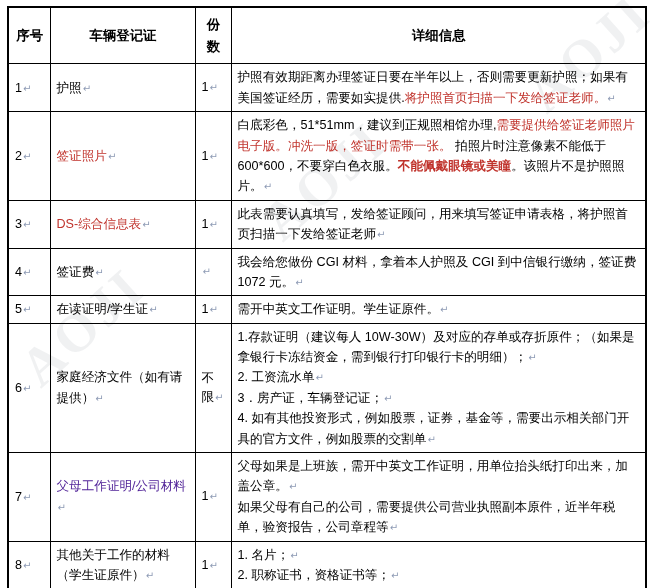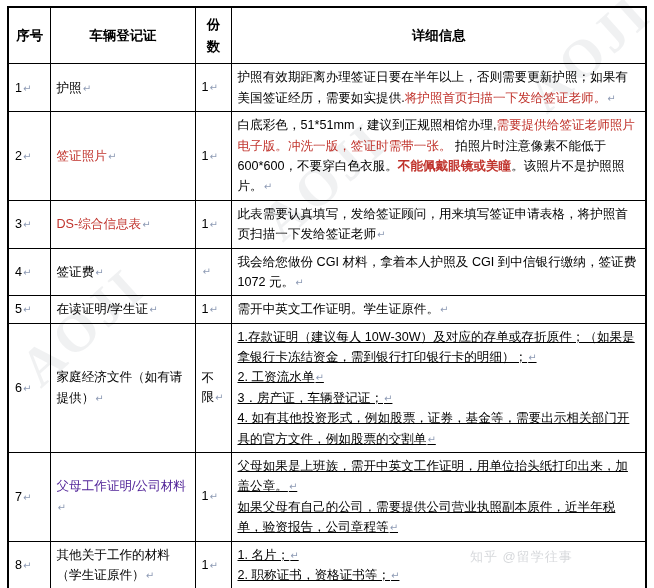--- a/index.html
+++ b/index.html
@@ -86,30 +86,29 @@
   td.cell-no  { text-align: center; color: #3c3c3c; font-size: 12.4px; }
   td.cell-qty { text-align: center; color: #3c3c3c; font-size: 12.4px; vertical-align: top; padding-top: 4px; }
   td.cell-item{ text-align: left; padding-left: 9px; margin-left: 16px; }
   td.cell-detail { vertical-align: top; padding-top: 4px; }
 
   .red        { color: #c0332c; }
   .red-bold   { color: #c0332c; font-weight: bold; }
   .pilcrow    { color: #8e9bb5; font-size: 10px; padding-left: 1px; }
   .qty-stack  { display: block; line-height: 1.5; }
 
-  .detail-line { display: block; text-decoration: underline; }
+  .detail-line { display: block; }
 </style>
 </head>
 <body>
 
 <div id="watermark-layer">
   <div class="wm-diag wm-a">AOJI</div>
   <div class="wm-diag wm-b">AOJI</div>
   <div class="wm-diag wm-c">AOJI</div>
-  <div class="wm-zhihu">知乎 @留学往事</div>
 </div>
 
 <table id="doc-table">
   <colgroup>
     <col class="col-no">
     <col class="col-item">
     <col class="col-qty">
     <col class="col-detail">
   </colgroup>
   <thead>

